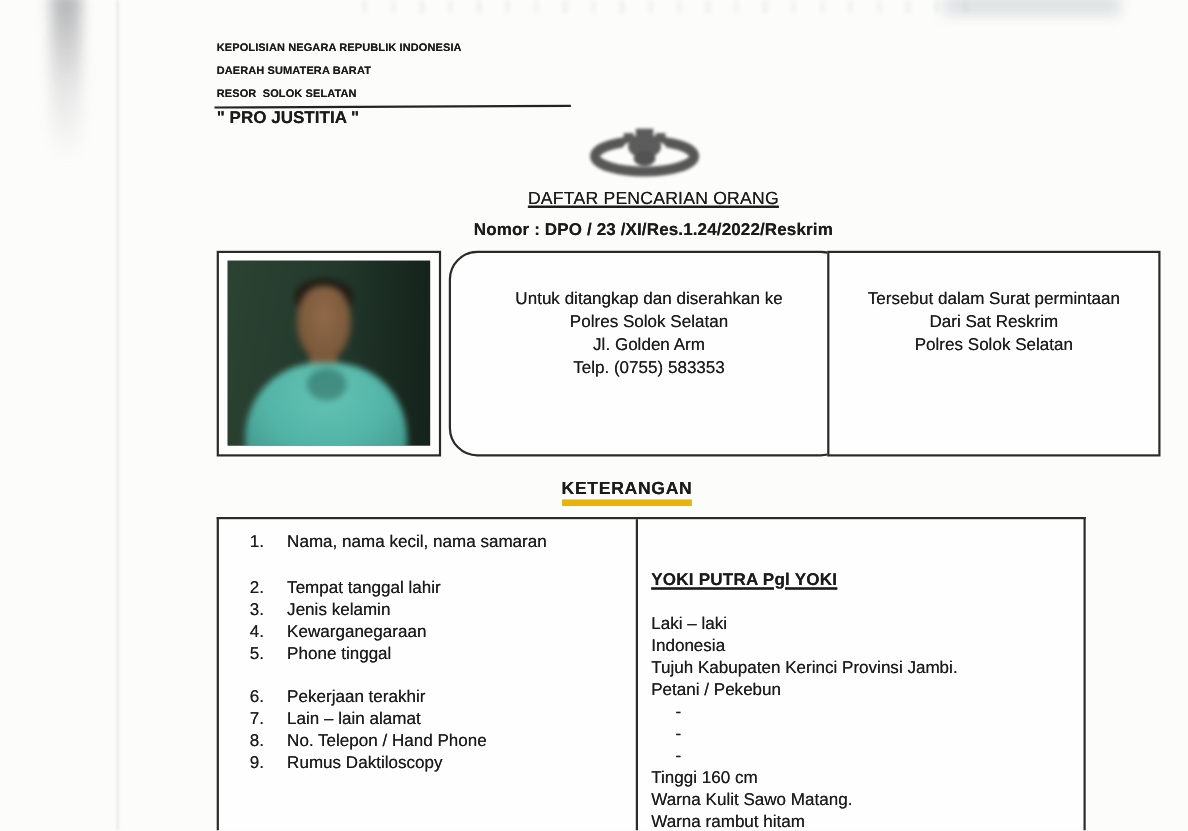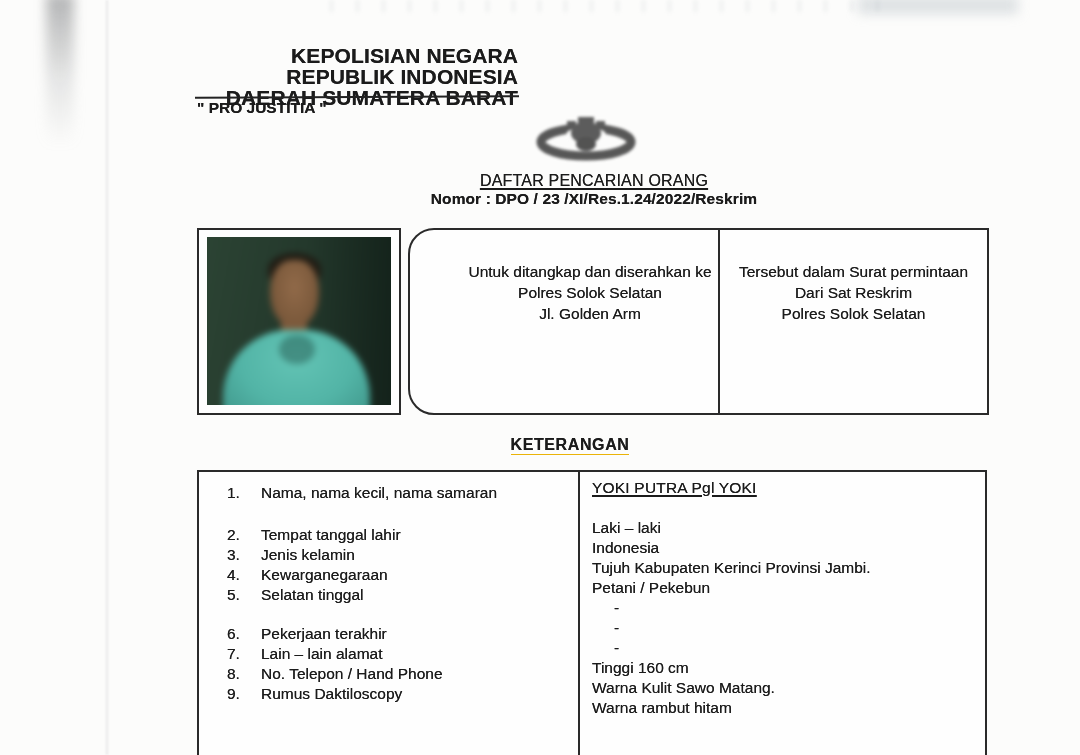--- a/index.html
+++ b/index.html
@@ -17,90 +17,91 @@
   .artifact-left-smudge{left:46px;top:-6px;width:28px;height:160px;
     background:linear-gradient(to bottom, rgba(120,122,124,0.55), rgba(170,172,174,0.25) 55%, rgba(200,200,200,0) 95%);
     filter:blur(6px);}
   .artifact-left-line{left:106px;top:0;width:2px;height:755px;background:rgba(185,188,192,0.28);filter:blur(1px);}
   .artifact-top-streaks{left:330px;top:0;width:560px;height:12px;
     background:repeating-linear-gradient(90deg, rgba(160,170,175,0.35) 0 3px, rgba(255,255,255,0) 3px 26px);
     filter:blur(2px);opacity:.5;}
   .artifact-top-right{left:858px;top:-4px;width:160px;height:18px;background:rgba(175,185,192,0.4);filter:blur(6px);}
 
   
-  .header-block{left:197px;top:45px;width:321px;text-align:right;
-    font-size:21px;font-weight:700;line-height:21px;letter-spacing:0.1px;}
+  .header-block{left:197px;top:33px;width:321px;text-align:left;
+    font-size:10px;font-weight:700;line-height:21px;letter-spacing:0.1px;}
   .header-underline{left:195px;top:96px;width:324px;height:0;border-bottom:2px solid #232323;transform:rotate(-0.25deg);}
   .motto{left:197px;top:99px;font-size:15.5px;font-weight:700;}
 
   
   .logo-wrap{left:534px;top:111px;width:104px;height:54px;}
   .logo-wrap svg{filter:blur(1.4px);opacity:.82;}
 
   
   .title-block{left:404px;top:172px;width:380px;text-align:center;}
   .title-heading{font-size:16px;font-weight:400;letter-spacing:0.2px;
     text-decoration:underline;text-underline-offset:2px;text-decoration-thickness:1.5px;}
-  .title-number{font-size:15.5px;font-weight:700;margin-top:0;letter-spacing:0.1px;}
+  .title-number{font-size:15.5px;font-weight:700;margin-top:11px;letter-spacing:0.1px;}
 
   
   .box{border:2px solid #2a2a2a;background:#fefefe;box-sizing:border-box;}
   .photo-cell{left:197px;top:228px;width:204px;height:187px;}
   .photo{position:absolute;left:8px;top:7px;right:8px;bottom:8px;overflow:hidden;background:#223528;}
   .photo .fig{position:absolute;inset:-6px;filter:blur(3px);}
   .photo .bg{position:absolute;inset:0;
     background:linear-gradient(100deg,#2c4434 0%,#24392c 45%,#1c2f25 100%);}
   .photo .bg2{position:absolute;right:0;top:0;width:45%;height:100%;background:linear-gradient(to right, rgba(0,0,0,0), rgba(10,20,15,0.5));}
   .photo .hair{position:absolute;left:34%;top:12%;width:27%;height:18%;border-radius:50% 50% 35% 35%;background:#201c14;}
   .photo .head{position:absolute;left:35%;top:16%;width:25%;height:38%;border-radius:46% 46% 52% 52%;
     background:radial-gradient(ellipse at 50% 40%, #916a49 0%, #7c5a3c 60%, #5f452e 100%);}
   .photo .neck{position:absolute;left:41%;top:50%;width:13%;height:12%;background:#7c5a3c;}
   .photo .shirt{position:absolute;left:11%;top:55%;width:75%;height:50%;
     border-radius:45% 45% 0 0 / 75% 75% 0 0;
     background:radial-gradient(ellipse at 50% 30%, #63c4b5 0%, #52b4a6 55%, #3e9488 100%);}
   .photo .shirt-shadow{position:absolute;left:40%;top:58%;width:18%;height:16%;border-radius:50%;background:rgba(30,80,70,0.45);}
 
   .mid-cell{left:408px;top:228px;width:364px;height:187px;border-radius:26px;}
-  .right-cell{left:718px;top:228px;width:271px;height:187px;}
+  .right-cell{left:752px;top:228px;width:303px;height:187px;}
   .cell-text{position:absolute;left:0;right:0;top:31px;text-align:center;
     font-size:15.5px;line-height:21px;}
 
   
   .keterangan-heading{left:420px;top:436px;width:300px;text-align:center;}
   .keterangan-heading span{font-size:16px;font-weight:700;letter-spacing:0.6px;
-    border-bottom:1px solid #eab308;padding-bottom:1px;}
+    border-bottom:6px solid #eab308;padding-bottom:1px;}
 
   
   .detail-table{left:197px;top:470px;width:790px;height:285px;box-sizing:border-box;
     border:2px solid #2a2a2a;border-bottom:none;background:#fefefe;}
   .detail-divider{position:absolute;left:379px;top:0;bottom:0;width:2px;background:#2a2a2a;}
   .fields-col{position:absolute;left:0;top:11px;width:375px;font-size:15.5px;line-height:20px;}
   .field-row{display:flex;padding-left:28px;}
   .field-row .no{width:34px;flex:0 0 34px;}
   .gap22{margin-top:22px;}
   .gap20{margin-top:19px;}
   .values-col{position:absolute;left:381px;top:6px;right:0;padding:0 8px 0 12px;
     font-size:15.5px;line-height:20px;}
-  .person-name{font-weight:400;letter-spacing:0.2px;
-    text-decoration:underline;text-underline-offset:2px;text-decoration-thickness:1.5px;}
+  .person-name{font-weight:700;letter-spacing:0.2px;
+    text-decoration:underline;text-underline-offset:2px;text-decoration-thickness:1.5px;margin-top:40px;}
   .vgap{height:20px;}
   .jline{text-align:justify;text-align-last:justify;}
   .dash-line{padding-left:22px;}
 </style>
 </head>
 <body>
 
 <div class="abs artifact-left-smudge"></div>
 <div class="abs artifact-left-line"></div>
 <div class="abs artifact-top-streaks"></div>
 <div class="abs artifact-top-right"></div>
 
 <div class="abs header-block t">
   <div>KEPOLISIAN NEGARA REPUBLIK INDONESIA</div>
   <div>DAERAH SUMATERA BARAT</div>
+  <div class="pre">RESOR  SOLOK SELATAN</div>
 </div>
 <div class="abs header-underline"></div>
 <div class="abs motto t">" PRO JUSTITIA "</div>
 
 <div class="abs logo-wrap">
   <svg width="104" height="54" viewBox="0 0 104 54">
     <ellipse cx="52" cy="31" rx="45" ry="14" fill="none" stroke="#343434" stroke-width="9"></ellipse>
     <ellipse cx="52" cy="24" rx="20" ry="8" fill="#fcfcfb"></ellipse>
     <ellipse cx="52" cy="22" rx="15" ry="11" fill="#3a3a3a"></ellipse>
     <rect x="44" y="6" width="16" height="7" fill="#3a3a3a"></rect>
@@ -127,20 +128,21 @@
       <div class="shirt-shadow"></div>
     </div>
   </div>
 </div>
 
 <div class="abs box mid-cell">
   <div class="cell-text t">
     <div>Untuk ditangkap dan diserahkan ke</div>
     <div>Polres Solok Selatan</div>
     <div>Jl. Golden Arm</div>
+    <div>Telp. (0755) 583353</div>
   </div>
 </div>
 
 <div class="abs box right-cell">
   <div class="cell-text t">
     <div>Tersebut dalam Surat permintaan</div>
     <div>Dari Sat Reskrim</div>
     <div>Polres Solok Selatan</div>
   </div>
 </div>
@@ -164,21 +166,21 @@
     <div class="field-row">
       <span class="no">3.</span>
       <span>Jenis kelamin</span>
     </div>
     <div class="field-row">
       <span class="no">4.</span>
       <span>Kewarganegaraan</span>
     </div>
     <div class="field-row">
       <span class="no">5.</span>
-      <span>Selatan tinggal</span>
+      <span>Phone tinggal</span>
     </div>
     <div class="field-row gap20">
       <span class="no">6.</span>
       <span>Pekerjaan terakhir</span>
     </div>
     <div class="field-row">
       <span class="no">7.</span>
       <span>Lain – lain alamat</span>
     </div>
     <div class="field-row">

